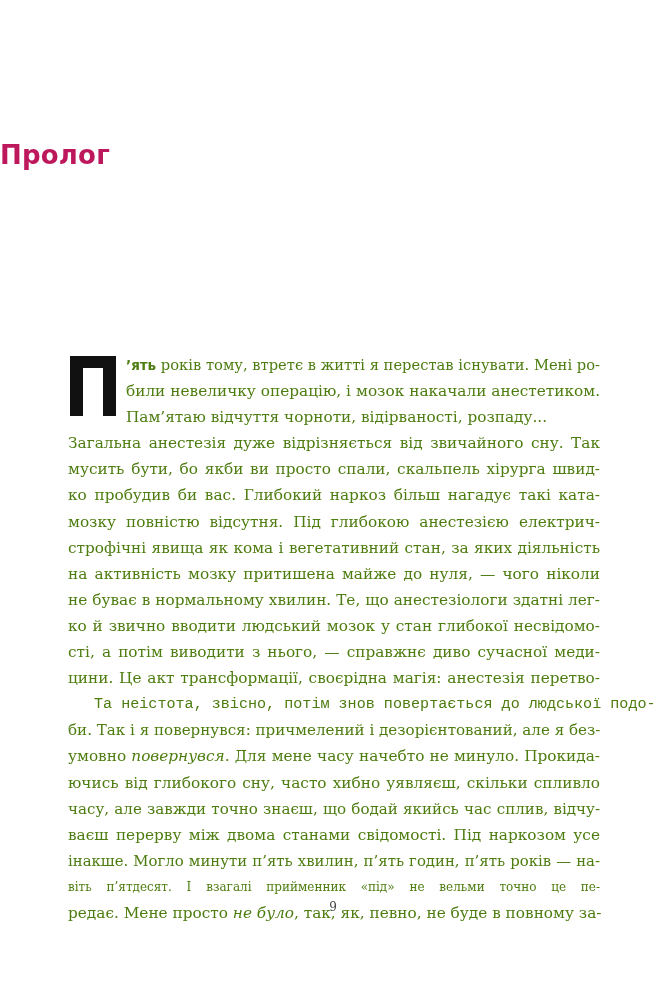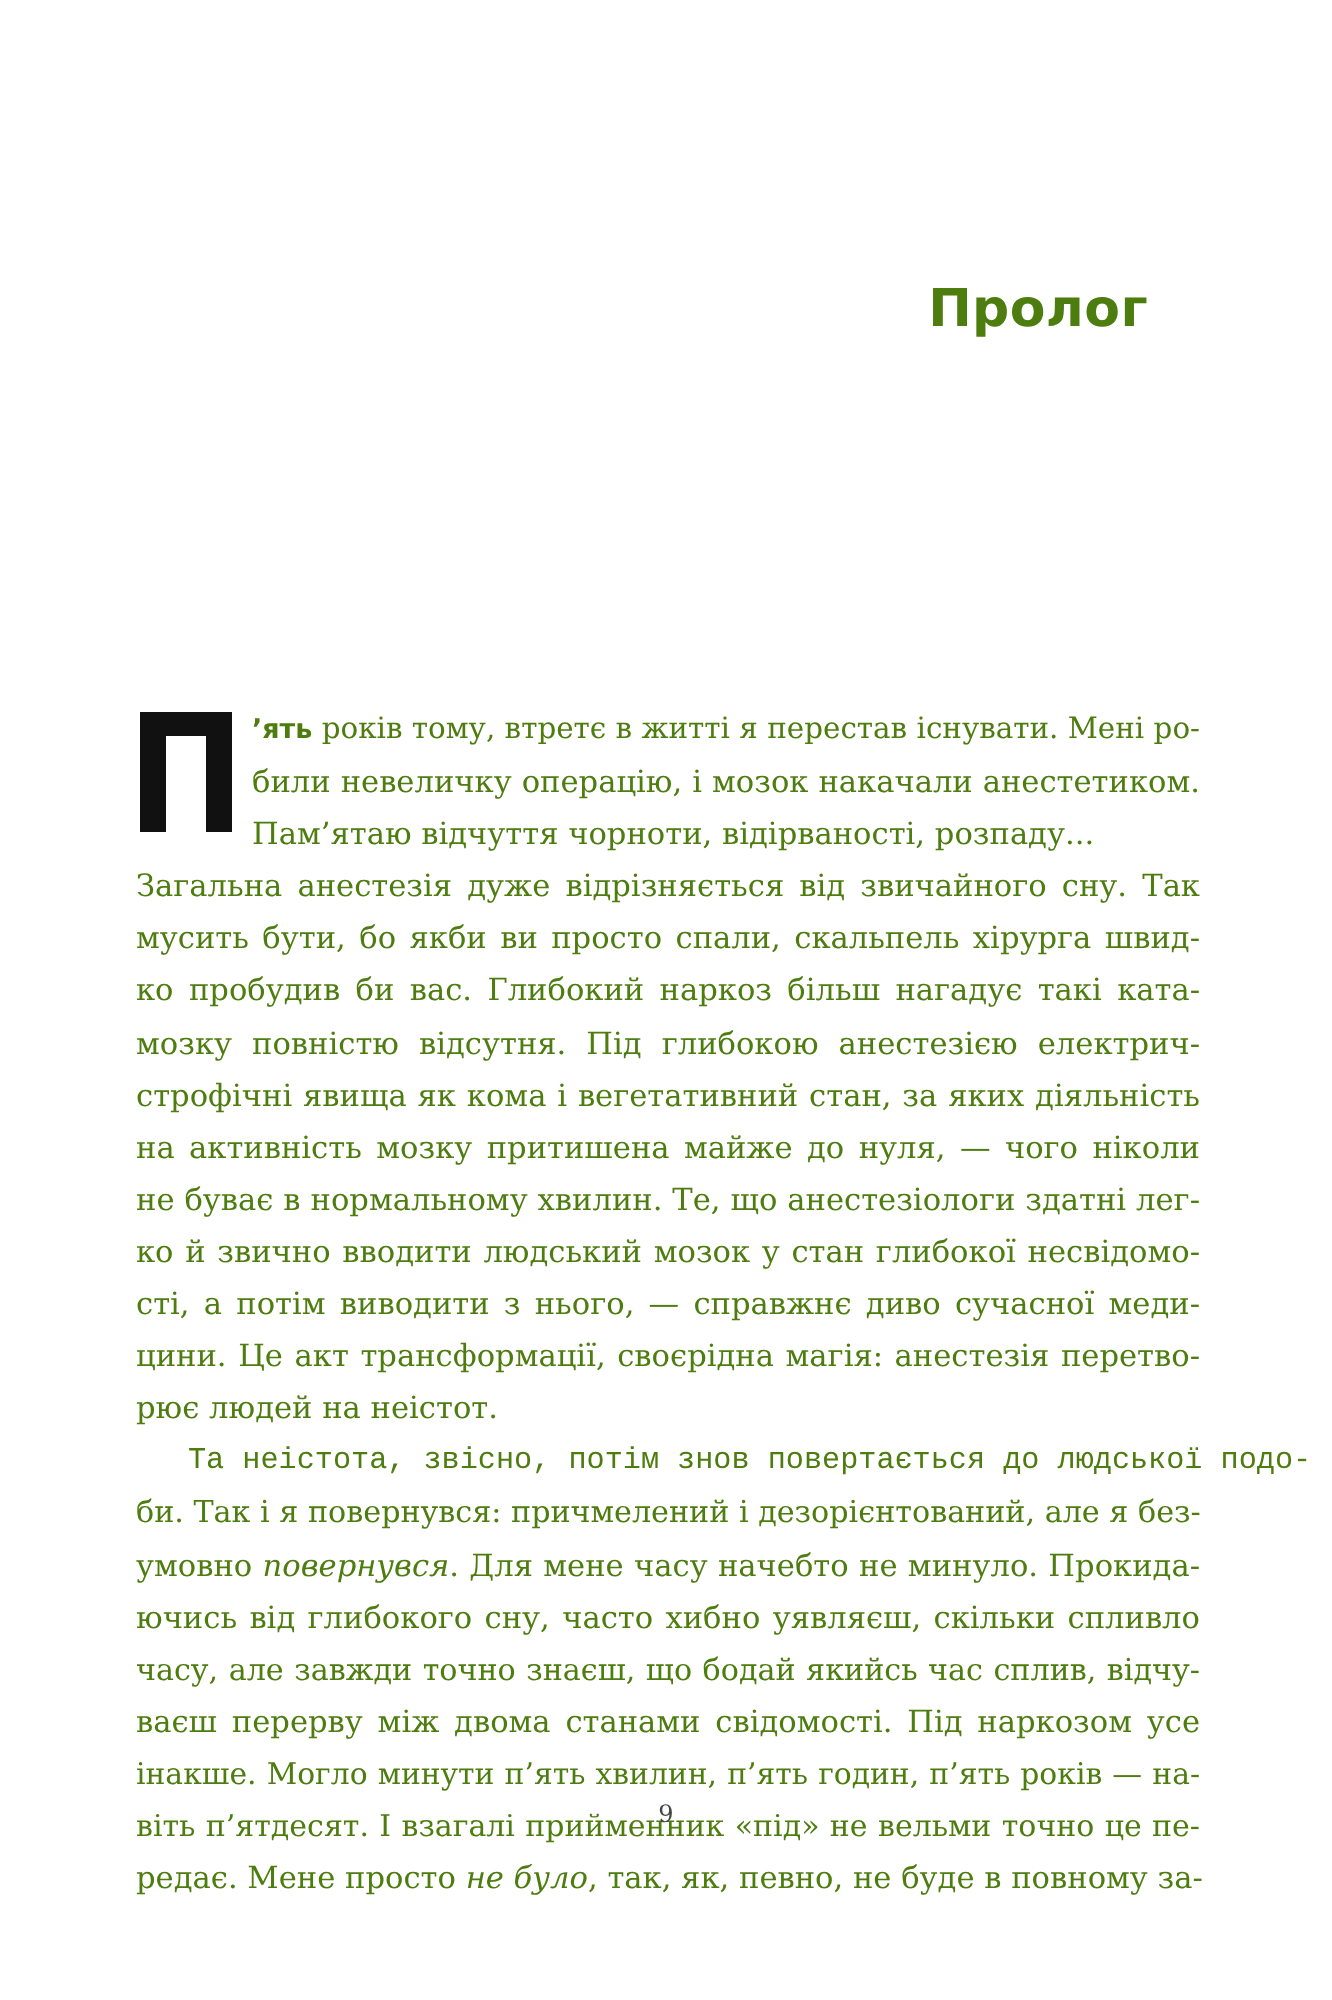--- a/index.html
+++ b/index.html
@@ -1,19 +1,19 @@
 <!DOCTYPE html>
 <html><head>
 <meta charset="utf-8">
 <style>
   html, body { margin: 0; padding: 0; background: #ffffff; }
   body { width: 666px; height: 1000px; position: relative; overflow: hidden; color: #1a1a1a; }
   .title {
-    position: absolute; left: 0; width: 574px; top: 140px; text-align: right;
-    font-family: "DejaVu Sans", sans-serif; font-weight: bold; font-size: 26px; color: #4d7c0f;
+    position: absolute; left: 0; width: 574px; top: 140px; text-align: left;
+    font-family: "DejaVu Sans", sans-serif; font-weight: bold; font-size: 26px; color: #be185d;
     letter-spacing: 0.2px;
   }
   .body-text {
     position: absolute; left: 68px; top: 352px; width: 532px;
     font-family: "DejaVu Serif", serif; font-size: 15.3px; line-height: 26.1px;
     text-align: justify; color: #4d7c0f;
   }
   .line { display: block; text-align: justify; text-align-last: justify; white-space: nowrap; height: 26.1px; overflow: visible; }
   .line.last { text-align-last: left; }
   .indent { padding-left: 26px; }
@@ -49,28 +49,27 @@
     <span class="line">Загальна анестезія дуже відрізняється від звичайного сну. Так</span>
     <span class="line">мусить бути, бо якби ви просто спали, скальпель хірурга швид-</span>
     <span class="line">ко пробудив би вас. Глибокий наркоз більш нагадує такі ката-</span>
     <span class="line">мозку повністю відсутня. Під глибокою анестезією електрич-</span>
     <span class="line">строфічні явища як кома і вегетативний стан, за яких діяльність</span>
     <span class="line">на активність мозку притишена майже до нуля, — чого ніколи</span>
     <span class="line">не буває в нормальному хвилин. Те, що анестезіологи здатні лег-</span>
     <span class="line">ко й звично вводити людський мозок у стан глибокої несвідомо-</span>
     <span class="line">сті, а потім виводити з нього, — справжнє диво сучасної меди-</span>
     <span class="line">цини. Це акт трансформації, своєрідна магія: анестезія перетво-</span>
-    <span class="line last">рює людей на неістот.</span>
   </div>
   <div>
     <span class="line indent" style="font-size: 15.1px; font-family: Liberation Mono, monospace;">Та неістота, звісно, потім знов повертається до людської подо-</span>
     <span class="line" style="font-size: 15.1px;">би. Так і я повернувся: причмелений і дезорієнтований, але я без-</span>
     <span class="line"><span>умовно </span><em>повернувся</em><span>. Для мене часу начебто не минуло. Прокида-</span></span>
     <span class="line">ючись від глибокого сну, часто хибно уявляєш, скільки спливло</span>
     <span class="line" style="font-size: 15.1px;">часу, але завжди точно знаєш, що бодай якийсь час сплив, відчу-</span>
     <span class="line">ваєш перерву між двома станами свідомості. Під наркозом усе</span>
     <span class="line" style="font-size: 14.9px;">інакше. Могло минути п’ять хвилин, п’ять годин, п’ять років — на-</span>
-    <span class="line" style="font-size: 15px;">віть п’ятдесят. І взагалі прийменник «під» не вельми точно це пе-</span>
+    <span class="line" style="font-size: 12px;">віть п’ятдесят. І взагалі прийменник «під» не вельми точно це пе-</span>
     <span class="line"><span>редає. Мене просто </span><em>не було</em><span>, так, як, певно, не буде в повному за-</span></span>
   </div>
 </div>
 
 <div class="page-num">9</div>
 
 </body></html>

